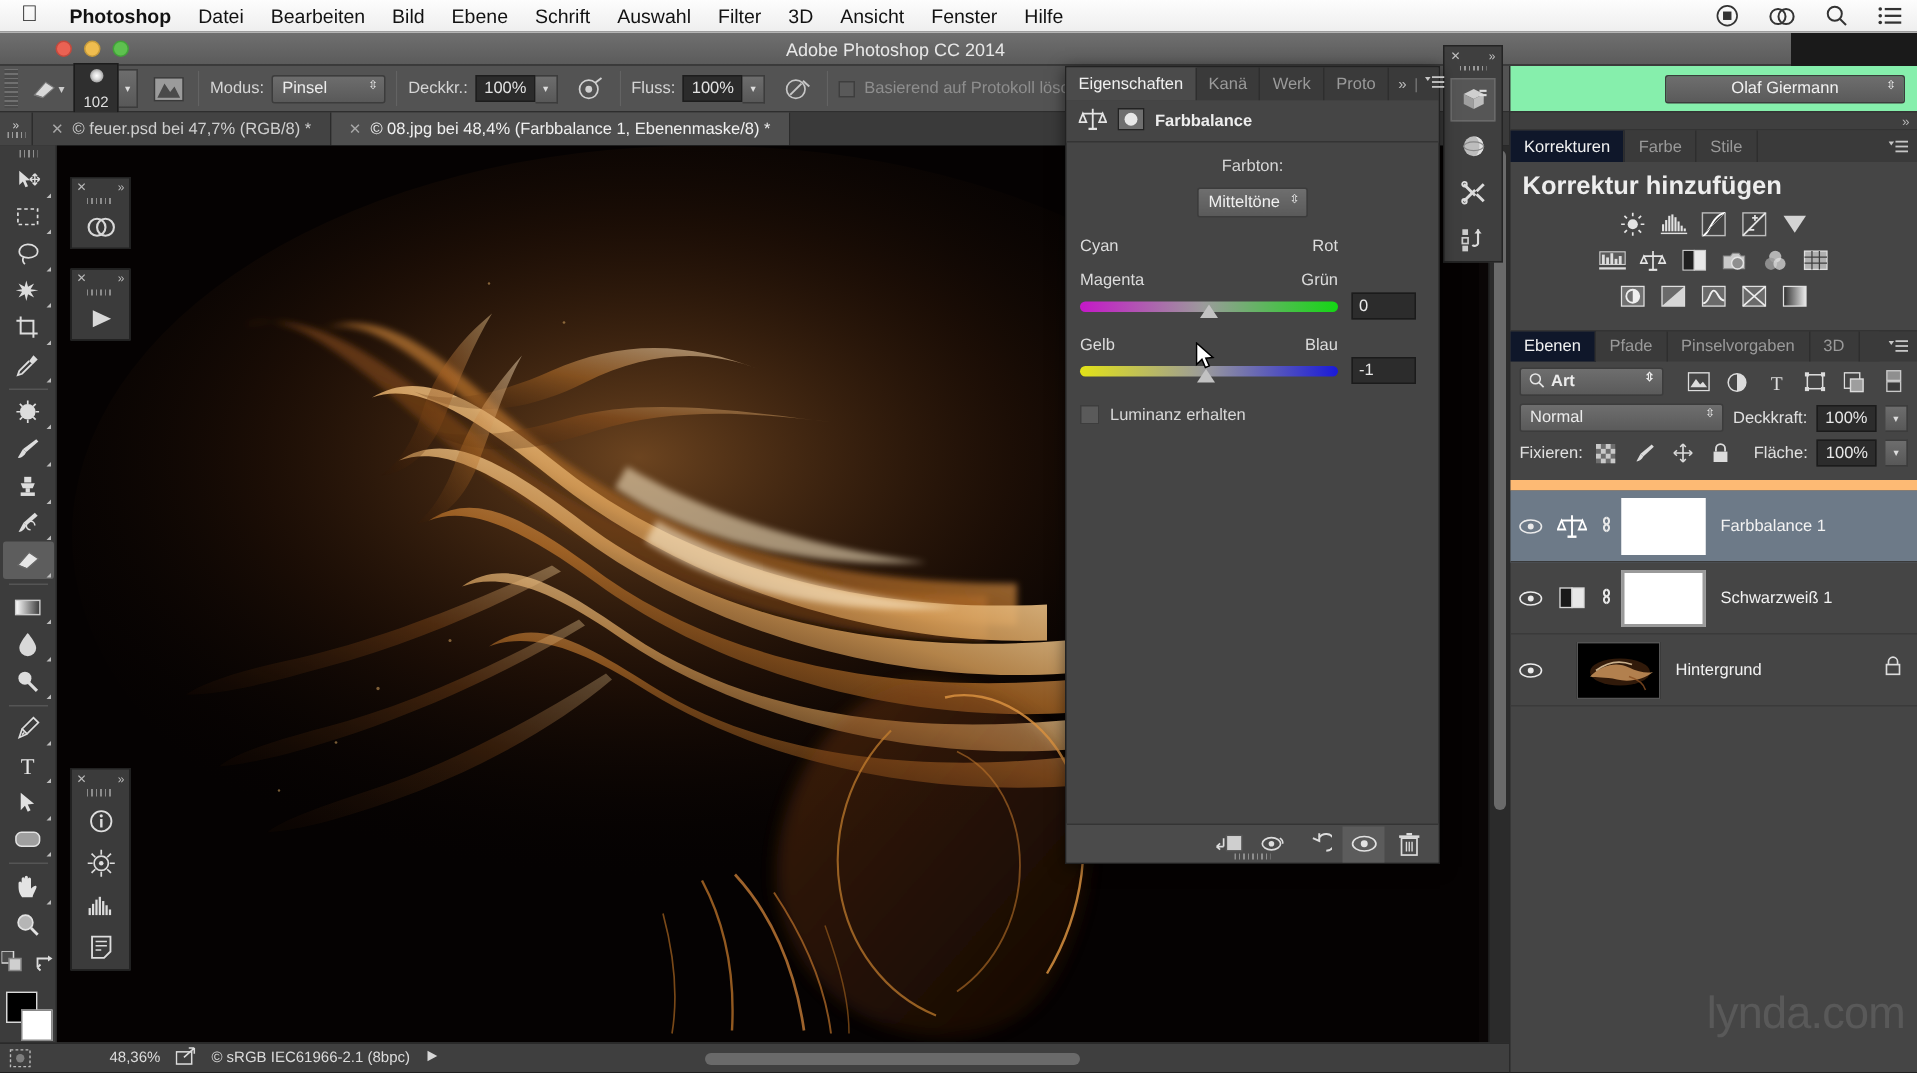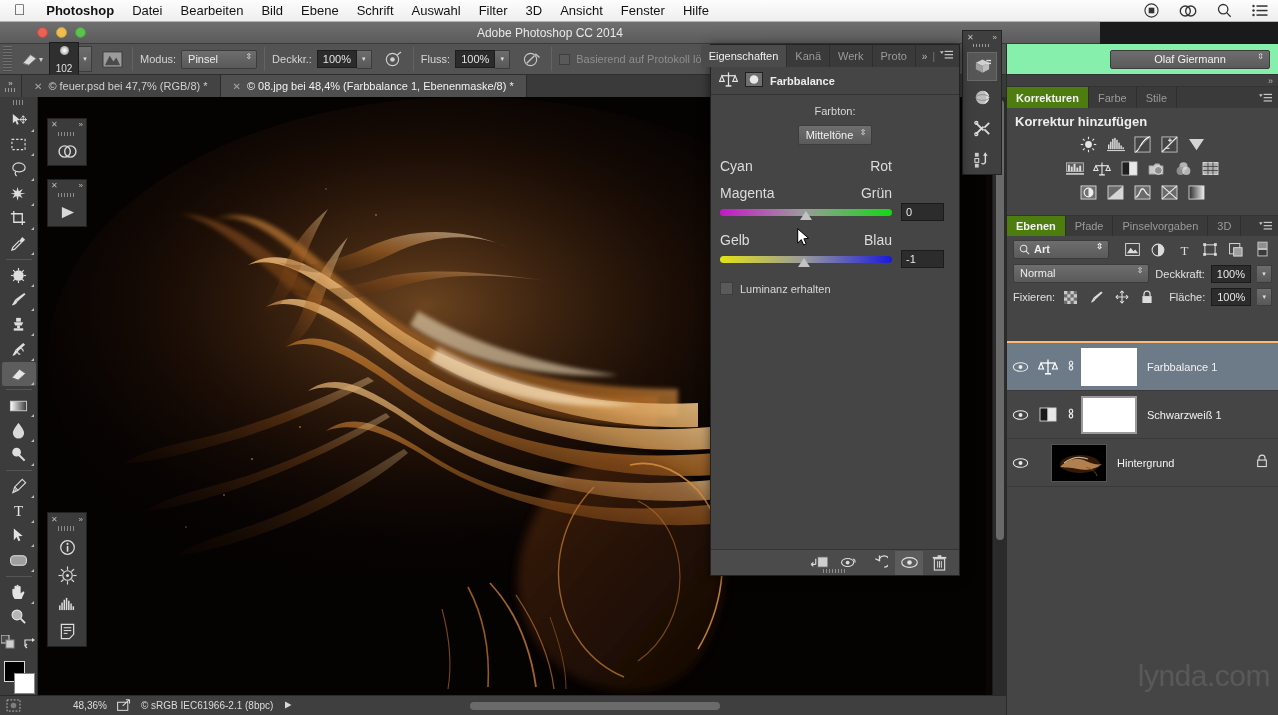--- a/index.html
+++ b/index.html
@@ -21,21 +21,21 @@
     font-size: 13px; color: #121212;
   }
   #menubar .apple { padding: 0 12px 0 14px; font-size: 15px; line-height: 1; position: relative; top: -1px; }
   #menubar .mi { padding: 0 9px; white-space: nowrap; }
   #menubar .mi.bold { font-weight: bold; }
   #menubar .spacer { flex: 1; }
   #menubar .ri { padding: 0 10px; display: flex; align-items: center; }
 
   
   #titlebar {
-    position: absolute; left: 0; top: 22px; width: 1100px; height: 22px;
+    position: absolute; left: 0; top: 22px; width: 1194px; height: 22px;
     background: linear-gradient(#6f6f6f, #5b5b5b);
     border-bottom: 1px solid #3b3b3b;
     display: flex; align-items: center; padding-left: 28px;
   }
   .tl-dots { display: flex; gap: 8px; padding-left: 9px; }
   .tl-dot { width: 11px; height: 11px; border-radius: 50%; }
   .tl-red { background: #ea6253; border: 1px solid #c2493d; }
   .tl-yel { background: #f0bd4f; border: 1px solid #c79b3b; }
   .tl-grn { background: #5ec14f; border: 1px solid #42a03a; }
   #titlebar .wtitle {
@@ -134,35 +134,35 @@
   .mini-grip { width: 18px; height: 5px; margin: 1px 0 2px;
     background: repeating-linear-gradient(to right, #8c8c8c 0 1px, transparent 1px 3px); }
   .mini-icon { width: 32px; height: 30px; display:flex; align-items:center; justify-content:center; color:#d6d6d6; }
 
   
   #propsPanel {
     position: absolute; left: 710px; top: 44px; width: 250px; height: 532px;
     background: #454545; border: 1px solid #222; box-shadow: 0 2px 10px rgba(0,0,0,.55);
     display: flex; flex-direction: column;
   }
-  .panel-tabs { display:flex; align-items: stretch; height: 22px; background: #3a3a3a; justify-content: flex-end; }
+  .panel-tabs { display:flex; align-items: stretch; height: 22px; background: #3a3a3a; }
   .panel-tab { padding: 0 8px; display:flex; align-items:center; font-size: 11px; color: #9a9a9a;
     border-right: 1px solid #2e2e2e; }
   .panel-tab.active { background: #4b4b4b; color: #f0f0f0; }
   .panel-tabs .fill { flex: 1; background:#3a3a3a; }
   .panel-menu { display:flex; align-items:center; gap:5px; padding: 0 6px; color:#b9b9b9; font-size: 10px; }
   .props-title { display:flex; align-items:center; gap: 7px; height: 28px; padding: 0 8px;
     background: #454545; color: #ededed; font-size: 11px; font-weight: bold; border-bottom:1px solid #343434;}
   .props-body { padding: 10px 9px 0; color: #d7d7d7; font-size: 11px; flex: 1; }
   .row-tone { display:flex; align-items:center; gap:8px; margin-bottom: 13px; flex-direction: column; }
   .tone-select { flex:1; position: relative; background: linear-gradient(#6e6e6e,#5a5a5a);
     border:1px solid #3c3c3c; border-radius:2px; height:20px; line-height:18px; padding:0 18px 0 7px; color:#f0f0f0; }
   .tone-select .arr { position:absolute; right:5px; top:4px; font-size:8px; line-height:6px; }
   .slider-block { margin-bottom: 11px; position: relative; }
-  .slider-labels { display:flex; justify-content:space-between; width:172px; font-size:14px; color:#dcdcdc; margin-bottom:2px; }
+  .slider-labels { display:flex; justify-content:space-between; width:172px; font-size:11px; color:#dcdcdc; margin-bottom:2px; }
   .slider-row { display:flex; align-items: center; gap: 9px; }
   .track { width: 172px; height: 7px; border-radius: 4px; position: relative; }
   .track.cyan   { background: linear-gradient(to right, #26d6c9, #9b9b9b 48%, #e01414); }
   .track.magenta{ background: linear-gradient(to right, #c517c8, #9b9b9b 48%, #14d714); }
   .track.yellow { background: linear-gradient(to right, #e2e217, #9b9b9b 48%, #1a1ad9); }
   .knob { position:absolute; top: 2px; width: 0; height: 0;
     border-left: 6px solid transparent; border-right: 6px solid transparent; border-bottom: 9px solid #c2c2c2; }
   .numbox { width: 43px; height: 18px; background: #2c2c2c; border:1px solid #1b1b1b;
     color: #e8e8e8; font-size: 11px; line-height: 16px; padding: 0 4px; }
   .lum-row { display:flex; align-items:center; gap:7px; margin-top: 14px; font-size:11px; color:#d7d7d7; }
@@ -186,24 +186,24 @@
     background: #454545; border-left: 1px solid #2a2a2a;
   }
   #userbar { height: 30px; display:flex; align-items:center; justify-content:flex-end; padding-right: 8px; background:#86efac; }
   .user-select { position:relative; width:160px; height:19px; line-height:17px; text-align:center;
     background: linear-gradient(#6e6e6e,#5a5a5a); border:1px solid #3c3c3c; border-radius:2px; color:#f2f2f2; font-size:11px; }
   .user-select .arr { position:absolute; right:5px; top:3px; font-size:8px; line-height:6px; }
   #dockcollapse { height: 13px; background:#3f3f3f; border-top:1px solid #333; border-bottom:1px solid #333;
     display:flex; align-items:center; justify-content:flex-end; padding-right:5px; color:#b6b6b6; font-size:9px; }
   .rp-tabs { display:flex; height:21px; background:#3a3a3a; align-items:stretch; }
   .rp-tab { padding:0 9px; display:flex; align-items:center; font-size:11px; color:#9a9a9a; border-right:1px solid #2e2e2e; }
-  .rp-tab.active { background:#4d7c0f; color:#f2f2f2;font-weight:bold; }
+  .rp-tab.active { background:#0f172a; color:#f2f2f2; }
   .rp-tabs .fill { flex:1; background:#3a3a3a; }
   .rp-menu { display:flex; align-items:center; padding:0 6px; color:#bdbdbd; font-size:10px; }
-  .corr-title { font-size: 13px; color:#ededed; font-weight:bold; padding: 6px 0 4px 8px; }
+  .corr-title { font-size: 17px; color:#ededed; font-weight:bold; padding: 6px 0 4px 8px; }
   .corr-grid { padding: 2px 0 8px 0; }
   .corr-row { display:flex; justify-content:center; gap: 6px; margin-bottom: 5px; }
   .corr-ico { width: 21px; height: 19px; display:flex; align-items:center; justify-content:center; color:#e0e0e0; }
 
   .layer-opts { padding: 4px 6px; }
   .lo-row { display:flex; align-items:center; gap: 6px; margin-bottom: 5px; }
   .filter-select { position:relative; width:96px; height:19px; line-height:17px;
     background: linear-gradient(#6e6e6e,#5a5a5a); border:1px solid #3c3c3c; border-radius:2px;
     color:#ececec; font-size:11px; padding-left: 20px; font-weight: bold; }
   .filter-select .arr { position:absolute; right:5px; top:3px; font-size:8px; line-height:6px; }
@@ -212,21 +212,21 @@
   .blend-select { position:relative; flex:1; height:19px; line-height:17px;
     background: linear-gradient(#6e6e6e,#5a5a5a); border:1px solid #3c3c3c; border-radius:2px;
     color:#ececec; font-size:11px; padding: 0 16px 0 6px; }
   .blend-select .arr { position:absolute; right:5px; top:3px; font-size:8px; line-height:6px; }
   .op-label { font-size:11px; color:#e0e0e0; }
   .op-val { background:#2c2c2c; border:1px solid #1b1b1b; color:#e8e8e8; font-size:11px;
     height:18px; line-height:16px; padding:0 5px; }
   .op-step { width:15px; height:18px; background:linear-gradient(#6d6d6d,#585858); border:1px solid #3c3c3c;
     border-left:none; display:inline-flex; align-items:center; justify-content:center; font-size:7px; color:#ddd; }
 
-  .layers-list { border-top:2px solid #fdba74;margin-top:26px; }
+  .layers-list { border-top:7px solid #fdba74; }
   .layer-row { height: 48px; display:flex; align-items:center; border-bottom:1px solid #3a3a3a; position:relative; }
   .layer-row.sel { background:#6d7a88; }
   .eye { width: 26px; display:flex; align-items:center; justify-content:center; color:#e2e2e2; }
   .layer-thumb-adj { width: 30px; display:flex; align-items:center; justify-content:center; color:#f0f0f0; }
   .link-ico { width: 16px; display:flex; align-items:center; justify-content:center; color:#ddd; font-size:11px; }
   .mask-thumb { width: 56px; height: 38px; background: #fff; border: 2px solid #dcdcdc; margin-left: 2px; }
   .layer-row.sel .mask-thumb { border-color: #ffffff; }
   .img-thumb { width: 56px; height: 38px; background:#000; margin-left: 18px; position:relative; overflow:hidden; border:1px solid #555;}
   .layer-name { font-size: 11px; color: #f2f2f2; margin-left: 10px; flex:1; }
   .lock-ico { margin-right: 10px; color:#d8d8d8; }

